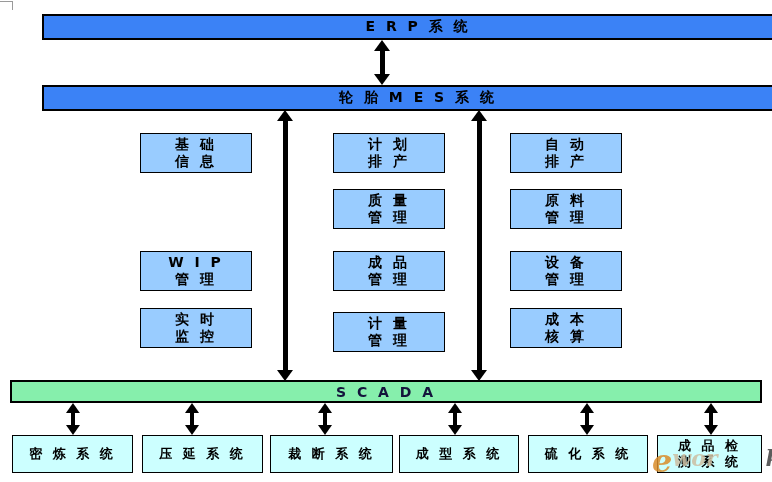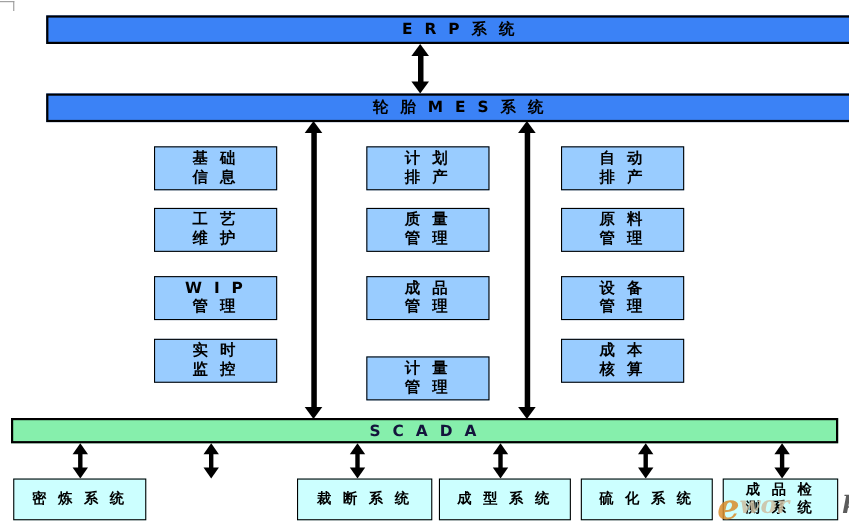--- a/index.html
+++ b/index.html
@@ -104,40 +104,37 @@
   </div>
   <div class="varrow" style="left:471px;top:110px;height:271px">
     <span class="head-up"></span>
     <span class="shaft"></span>
     <span class="head-down"></span>
   </div>
 
   <div class="module" style="left:140px;top:133px">
     <span>基 础</span><span>信 息</span>
   </div>
-  <div class="module" style="left:140px;top:189px">
-    <span>工 艺</span><span>维 护</span>
-  </div>
   <div class="module" style="left:140px;top:251px">
     <span>W I P</span><span>管 理</span>
   </div>
   <div class="module" style="left:140px;top:308px">
     <span>实 时</span><span>监 控</span>
   </div>
 
   <div class="module" style="left:333px;top:133px">
     <span>计 划</span><span>排 产</span>
   </div>
   <div class="module" style="left:333px;top:189px">
     <span>质 量</span><span>管 理</span>
   </div>
   <div class="module" style="left:333px;top:251px">
     <span>成 品</span><span>管 理</span>
   </div>
-  <div class="module" style="left:333px;top:324px">
+  <div class="module" style="left:333px;top:312px">
     <span>计 量</span><span>管 理</span>
   </div>
 
   <div class="module" style="left:510px;top:133px">
     <span>自 动</span><span>排 产</span>
   </div>
   <div class="module" style="left:510px;top:189px">
     <span>原 料</span><span>管 理</span>
   </div>
   <div class="module" style="left:510px;top:251px">
@@ -177,20 +174,23 @@
       <span class="head-down"></span>
   </div>
   <div class="varrow small" style="left:704px;top:403px;height:32px">
     <span class="head-up"></span>
       <span class="shaft"></span>
       <span class="head-down"></span>
   </div>
 
   <div class="plant" style="left:12px;width:119px">
     <span>密 炼 系 统</span>
+  </div>
+  <div class="plant" style="left:142px;width:119px">
+    <span>压 延 系 统</span>
   </div>
   <div class="plant" style="left:270px;width:121px">
     <span>裁 断 系 统</span>
   </div>
   <div class="plant" style="left:399px;width:118px">
     <span>成 型 系 统</span>
   </div>
   <div class="plant" style="left:657px;width:103px">
     <span>成 品 检</span>
     <span>测 系 统</span>

